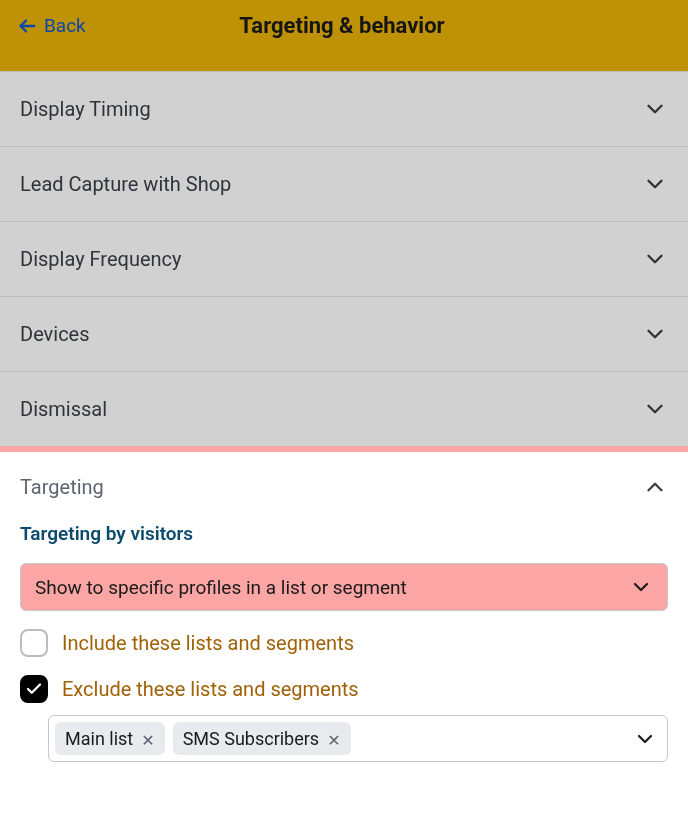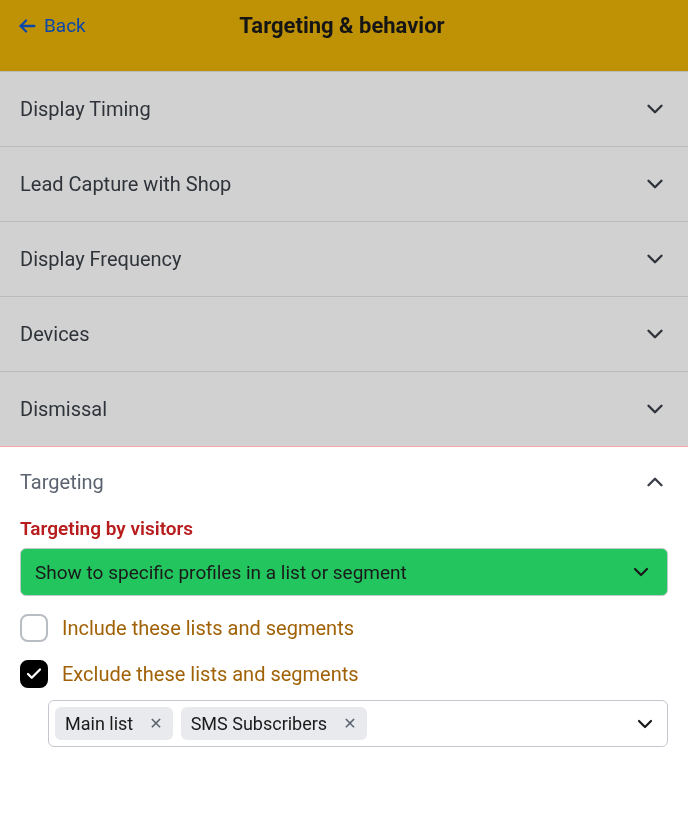--- a/index.html
+++ b/index.html
@@ -63,54 +63,54 @@
     }
     .section-row:first-child { border-top: 1px solid #e4e4e7; gap: 15px; }
     .section-row .label {
       font-size: 20px;
       font-weight: 400;
       color: #3a3f47;
     }
     .section-row svg { flex-shrink: 0; }
     .expanded-section {
       background: #fff;
-      border-top: 1px solid #fca5a5;
+      border-top: 6px solid #fca5a5;
       position: relative;
       z-index: 10;
     }
     .expanded-head {
       display: flex;
       align-items: center;
       justify-content: space-between;
       padding: 22px 20px 16px 20px;
       cursor: pointer;
     }
     .expanded-head .label {
       font-size: 20px;
       color: #5c6470;
     }
     .field-block {
       padding: 6px 20px 0 20px;
     }
     .field-label {
       font-size: 19px;
       font-weight: 600;
-      color: #b91c1c;
-      margin-bottom: 8px;
+      color: #0c4a6e;
+      margin-bottom: 18px;
     }
     .select-box {
       display: flex;
       align-items: center;
       justify-content: space-between;
       border: 1px solid #c4c8ce;
       border-radius: 6px;
       padding: 11px 14px;
       font-size: 19px;
       color: #1a1a1a;
-      background: #22c55e;
+      background: #fca5a5;
       cursor: pointer;
     }
     .option-row {
       display: flex;
       align-items: center;
       gap: 14px;
       padding: 18px 20px 0 20px;
     }
     .checkbox {
       width: 28px;
@@ -144,22 +144,22 @@
       gap: 8px;
       cursor: pointer;
     }
     .tags {
       display: flex;
       gap: 8px;
       flex-wrap: wrap;
     }
     .tag {
       display: inline-flex;
-      align-items: center;
-      gap: 16px;
+      align-items: flex-end;
+      gap: 8px;
       background: #e9eaee;
       border-radius: 6px;
       padding: 6px 10px;
       font-size: 18px;
       color: #1a1a1a;
     }
     .tag .remove {
       font-size: 16px;
       color: #5c6470;
       cursor: pointer;

